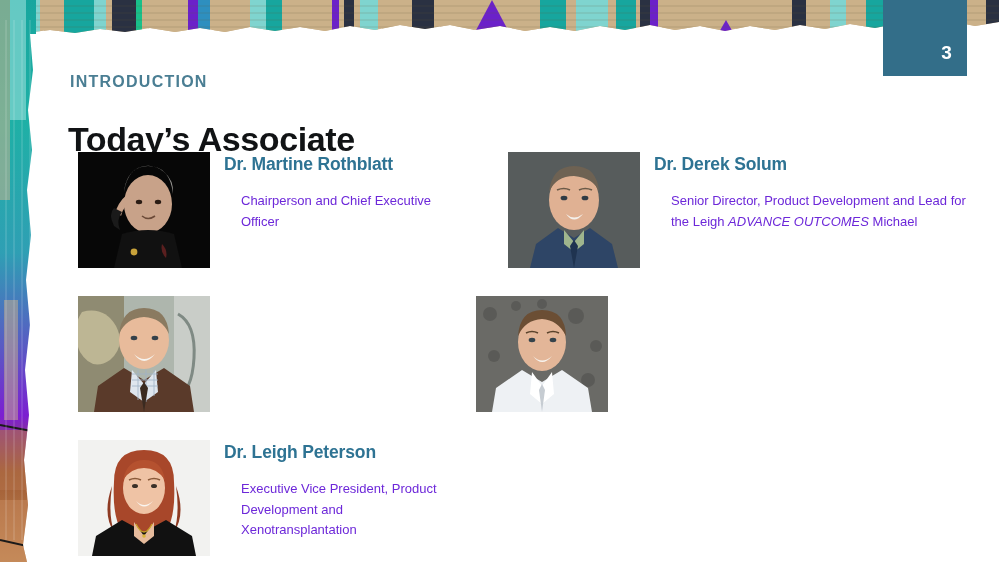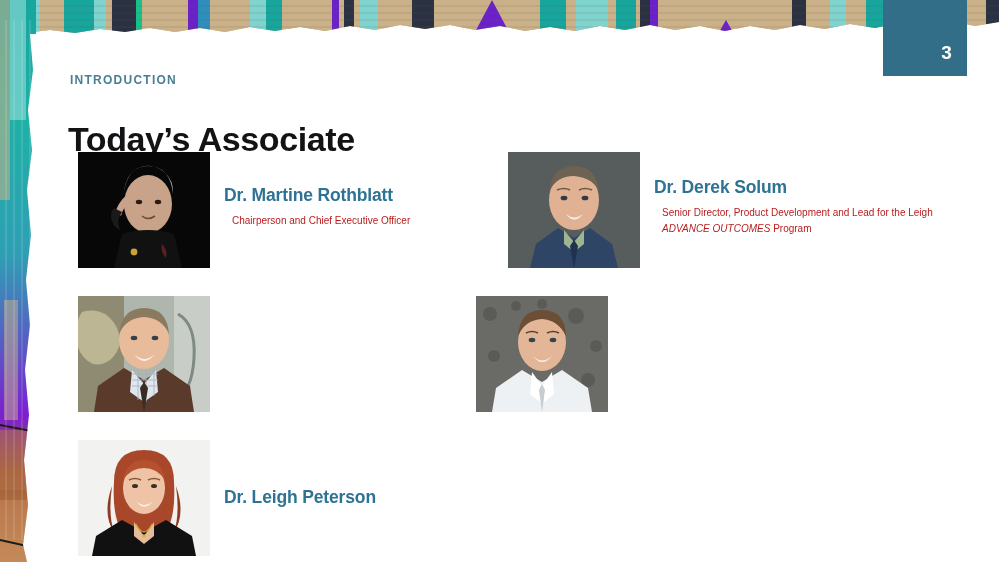--- a/index.html
+++ b/index.html
@@ -59,21 +59,21 @@
     font-weight: bold;
     line-height: 1;
     letter-spacing: 0.2px;
   }
 
   
   .eyebrow {
     position: absolute;
     left: 70px;
     top: 73px;
-    font-size: 12px;
+    font-size: 16px;
     font-weight: bold;
     letter-spacing: 1.25px;
     color: #4a7e93;
     text-transform: uppercase;
   }
   .slide-title {
     position: absolute;
     left: 68px;
     top: 98px;
     font-size: 34px;
@@ -86,21 +86,21 @@
   
   .speakers {
     position: absolute;
     left: 78px;
     top: 152px;
     width: 900px;
   }
   .spk {
     position: absolute;
     display: flex;
-    align-items: center;
+    align-items: flex-start;
   }
   .spk .photo {
     width: 132px;
     height: 116px;
     flex: 0 0 132px;
     position: relative;
     overflow: hidden;
     background: #2c2c2c;
   }
   .spk .photo svg { display: block; width: 132px; height: 116px; }
@@ -110,24 +110,24 @@
   }
   .spk .name {
     font-size: 17.5px;
     font-weight: bold;
     color: #2e7393;
     line-height: 1.16;
     margin: 0 0 3px 0;
     letter-spacing: -0.15px;
   }
   .spk .role {
-    font-size: 10px;
-    color: #b91c1c;
+    font-size: 13px;
+    color: #6d28d9;
     line-height: 1.58;
-    margin: 8px;
+    margin: 17px;
     font-weight: normal;
   }
   .spk .role i { }
 
   
   .pos-r1c1 { left: 0px;   top: 0px;   width: 390px; }
   .pos-r1c2 { left: 398px; top: 0px;   width: 500px; padding-left: 32px; }
   .pos-r2c1 { left: 0px;   top: 144px; width: 390px; }
   .pos-r2c2 { left: 398px; top: 144px; width: 500px; }
   .pos-r3c1 { left: 0px;   top: 288px; width: 390px; }
@@ -280,21 +280,21 @@
           <path d="M49,38 Q56,35 62,38" stroke="#6b5a48" stroke-width="1.7" fill="none"></path>
           <path d="M71,38 Q77,35 84,38" stroke="#6b5a48" stroke-width="1.7" fill="none"></path>
           <path d="M58,62 Q66,69 75,62 Q66,73 58,62 Z" fill="#f4f1ec"></path>
           <path d="M50,76 L66,86 L82,76 L104,92 L110,116 L22,116 L28,92 Z" fill="#2e4566"></path>
           <path d="M56,78 L66,90 L76,78 L76,92 L66,100 L56,92 Z" fill="#9fb58d"></path>
           <path d="M66,88 L70,94 L66,116 L62,94 Z" fill="#1f3350"></path>
         </svg>
       </div>
       <div class="info">
         <p class="name w-wide">Dr. Derek Solum</p>
-        <p class="role w-wide"><span>Senior Director, Product Development and Lead for the Leigh </span><i>ADVANCE OUTCOMES</i><span> Program</span></p>
+        <p class="role w-wide"><span>Senior Director, Product Development and Lead for the Leigh </span><i>ADVANCE OUTCOMES</i><span> Michael</span></p>
       </div>
     </div>
 
     <div class="spk pos-r2c1">
       <div class="photo">
         <svg viewBox="0 0 132 116" preserveAspectRatio="none" aria-hidden="true">
           <rect width="132" height="116" fill="#aeb6ad"></rect>
           <rect x="0" y="0" width="46" height="116" fill="#8f8b72"></rect>
           <path d="M4,16 q22,-6 34,14 q10,20 -6,34 q-18,12 -30,-8 q-10,-22 2,-40 Z" fill="#c6bd9a" opacity="0.85"></path>
           <rect x="96" y="0" width="36" height="116" fill="#c9cdc8"></rect>
@@ -359,17 +359,18 @@
           <path d="M70,40 Q76,37 82,40" stroke="#8a5a3a" stroke-width="1.5" fill="none"></path>
           <path d="M58,61 Q66,69 75,61 Q66,72 58,61 Z" fill="#f9f5f0"></path>
           <path d="M44,80 L66,92 L88,80 L114,96 L118,116 L14,116 L18,96 Z" fill="#111111"></path>
           <path d="M56,82 L66,96 L76,82 L76,96 L66,104 L56,96 Z" fill="#e6bb9c"></path>
           <path d="M58,84 q8,16 16,0" stroke="#c9a227" stroke-width="1.3" fill="none"></path>
           <circle cx="66" cy="96" r="1.8" fill="#d8b43a"></circle>
         </svg>
       </div>
       <div class="info">
         <p class="name w-narrow">Dr. Leigh Peterson</p>
+        <p class="role w-narrow">Executive Vice President, Product Development and Xenotransplantation</p>
       </div>
     </div>
 
   </div>
 </div>
 
 </body></html>

